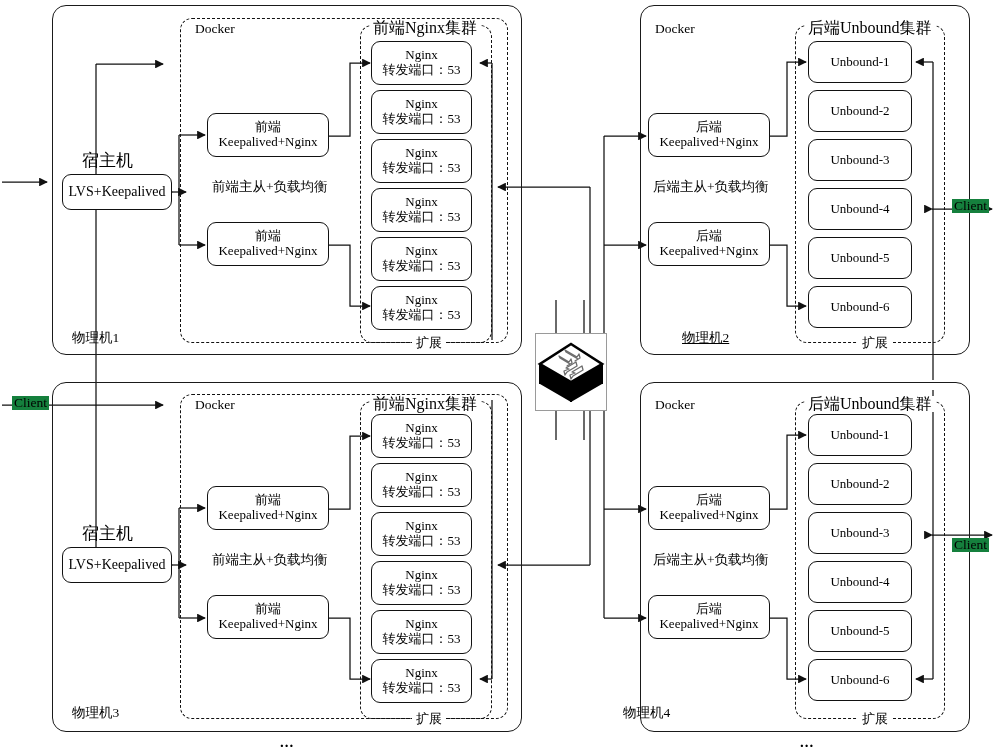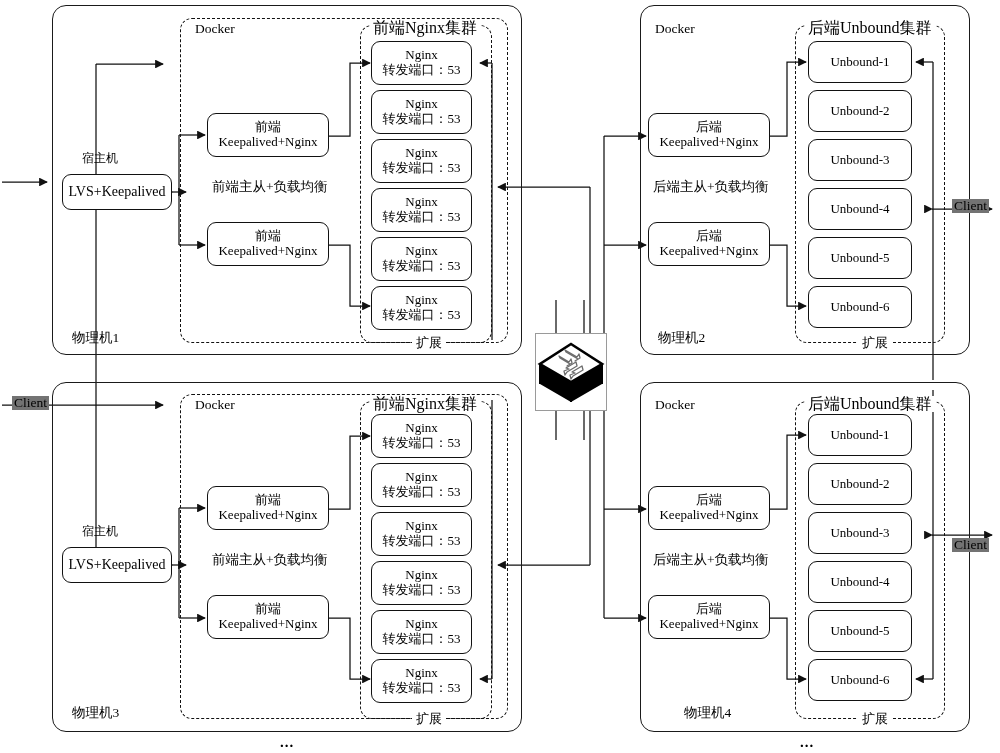--- a/index.html
+++ b/index.html
@@ -88,36 +88,36 @@
     line-height:1.12;
     font-size:13px;
     white-space:nowrap;
   }
   .node .l1{display:block;}
   .node .l2{display:block;}
   .node.single{justify-content:center;}
   .lvs{font-size:14px;}
   .host-label{
     position:absolute;
-    font-size:12px;
+    font-size:17px;
     white-space:nowrap;
     line-height:1;
   }
   .mid-label{
     position:absolute;
     font-size:13.5px;
     white-space:nowrap;
     line-height:1;
   }
   .client-label{
     position:absolute;
     font-size:13.5px;
     white-space:nowrap;
     line-height:1;
-    background:#737373;
+    background:#15803d;
     padding:0 2px;
   }
   .ellipsis{
     position:absolute;
     font-size:15px;
     letter-spacing:1px;
     line-height:1;
     font-weight:bold;
   }
   
@@ -261,21 +261,21 @@
   <div class="node" style="left:371px;top:237px;width:101px;height:44px;">
     <span class="l1">Nginx</span>
     <span class="l2">转发端口：53</span>
   </div>
   <div class="node" style="left:371px;top:286px;width:101px;height:44px;">
     <span class="l1">Nginx</span>
     <span class="l2">转发端口：53</span>
   </div>
 
   <div class="machine" style="left:640px;top:5px;width:330px;height:350px;"></div>
-  <div class="machine-label" style="left:658px;top:331px;">物理机2</div>
+  <div class="machine-label" style="left:682px;top:331px;text-decoration:underline;">物理机2</div>
   <div class="docker-label" style="left:652px;top:22px;">Docker</div>
 
   <div class="node" style="left:648px;top:113px;width:122px;height:44px;">
     <span class="l1">后端</span>
     <span class="l2">Keepalived+Nginx</span>
   </div>
   <div class="mid-label" style="left:653px;top:180px;">后端主从+负载均衡</div>
   <div class="node" style="left:648px;top:222px;width:122px;height:44px;">
     <span class="l1">后端</span>
     <span class="l2">Keepalived+Nginx</span>
@@ -348,21 +348,21 @@
   <div class="node" style="left:371px;top:610px;width:101px;height:44px;">
     <span class="l1">Nginx</span>
     <span class="l2">转发端口：53</span>
   </div>
   <div class="node" style="left:371px;top:659px;width:101px;height:44px;">
     <span class="l1">Nginx</span>
     <span class="l2">转发端口：53</span>
   </div>
 
   <div class="machine" style="left:640px;top:382px;width:330px;height:350px;"></div>
-  <div class="machine-label" style="left:684px;top:706px;">物理机4</div>
+  <div class="machine-label" style="left:623px;top:706px;">物理机4</div>
   <div class="docker-label" style="left:652px;top:398px;">Docker</div>
 
   <div class="node" style="left:648px;top:486px;width:122px;height:44px;">
     <span class="l1">后端</span>
     <span class="l2">Keepalived+Nginx</span>
   </div>
   <div class="mid-label" style="left:653px;top:553px;">后端主从+负载均衡</div>
   <div class="node" style="left:648px;top:595px;width:122px;height:44px;">
     <span class="l1">后端</span>
     <span class="l2">Keepalived+Nginx</span>

